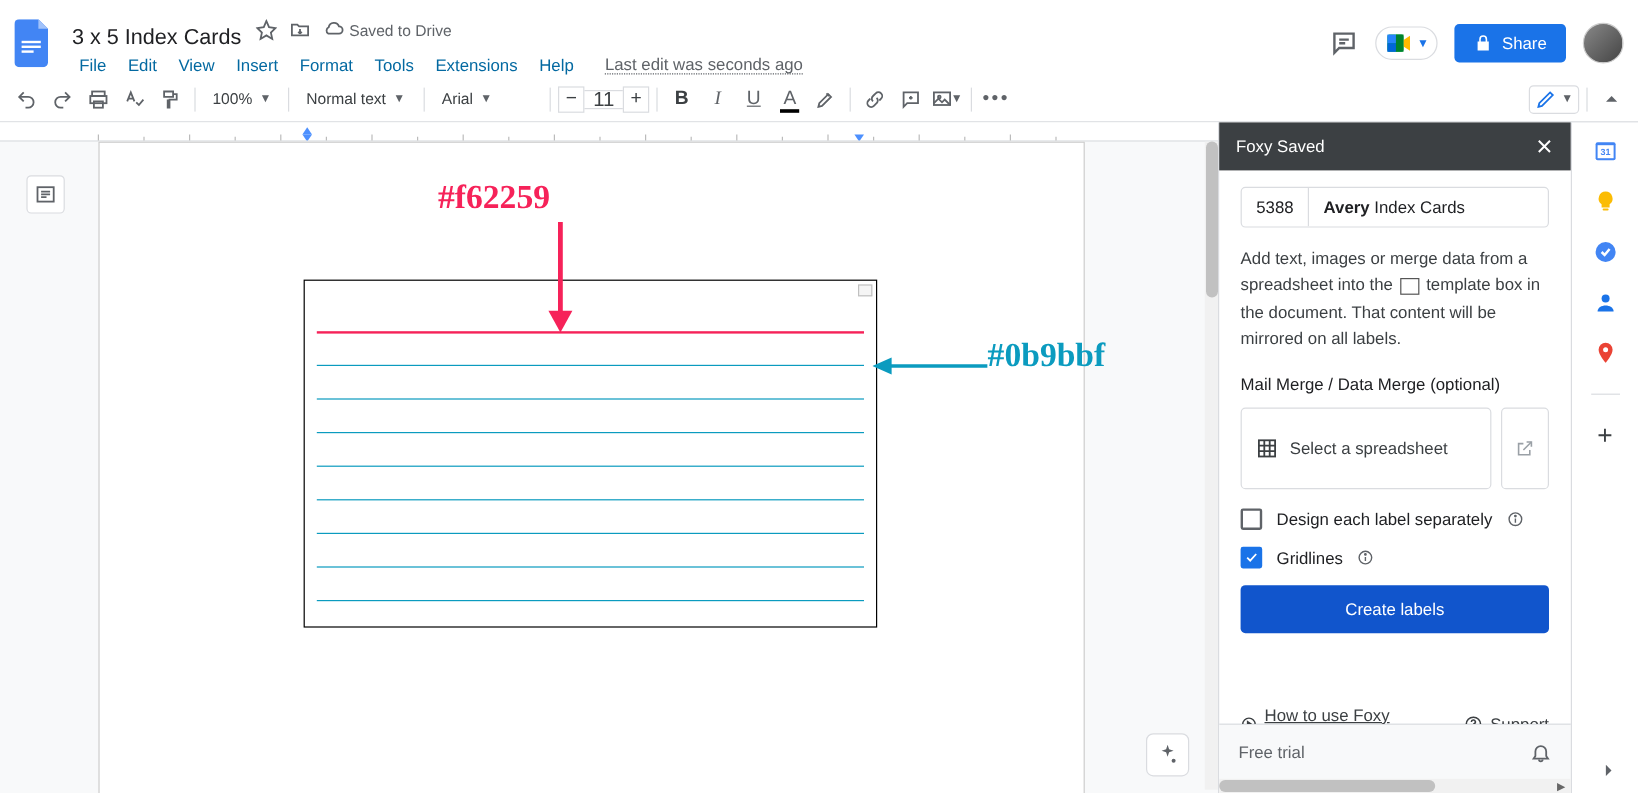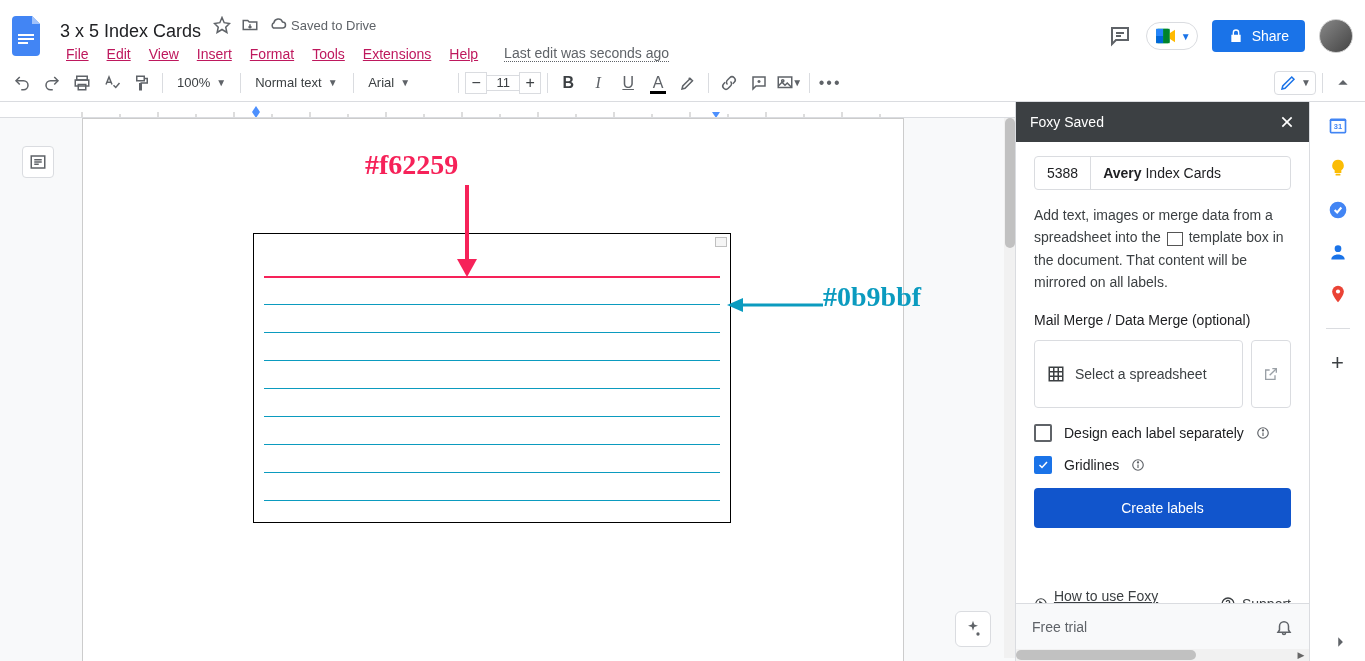--- a/index.html
+++ b/index.html
@@ -23,21 +23,21 @@
   .logo {
     width: 40px; height: 40px; border-radius: 4px;
     display: flex; align-items: center; justify-content: center;
   }
   .title-block { display: flex; flex-direction: column; gap: 2px; flex: 1; }
   .title-row { display: flex; align-items: center; gap: 12px; }
   .doc-title { font-size: 18px; color: #202124; margin-top: 12px; }
   .title-icons { display: flex; gap: 10px; color: var(--gray-600); }
   .saved { font-size: 13px; color: var(--gray-600); display:flex; align-items:center; gap:4px; }
   .menu-row { display: flex; gap: 6px; align-items: center; }
-  .menu-item { color: #be185d; font-size: 14px; padding: 2px 6px; border-radius: 4px; cursor: default; text-decoration: underline; }
+  .menu-item { color: #0369a1; font-size: 14px; padding: 2px 6px; border-radius: 4px; cursor: default; }
   .last-edit { color: var(--gray-600); font-size: 14px; margin-left: 14px; border-bottom: 1px dotted var(--gray-600); }
   .header-right { display: flex; align-items: center; gap: 14px; margin-left: auto; }
   .icon-btn { color: var(--gray-600); display:flex; align-items:center; justify-content:center; cursor:pointer; }
   .meet-btn { display:flex; align-items:center; gap:4px; border:1px solid var(--border); border-radius:24px; padding:4px 6px 4px 8px; }
   .share-btn {
     background: var(--blue-share); color: #fff; border-radius: 4px;
     padding: 8px 16px; font-size: 14px; font-weight: 500;
     display: flex; align-items: center; gap: 8px; cursor: pointer;
   }
   .avatar { width: 34px; height: 34px; border-radius: 50%; background: linear-gradient(135deg,#888,#444); border:1px solid #ccc;}
@@ -48,21 +48,21 @@
     padding: 0 8px; height: 38px; border-bottom: 1px solid var(--border);
   }
   .tb-btn { color: var(--gray-600); width: 28px; height: 28px; display:flex;align-items:center;justify-content:center;border-radius:4px;cursor:pointer;}
   .tb-sep { width: 1px; height: 20px; background: var(--border); margin: 0 4px; }
   .tb-select { display:flex; align-items:center; gap:6px; padding:0 8px; height:28px; color:var(--gray-700); font-size:13px; cursor:pointer;}
   .tb-select .caret { color: var(--gray-600); }
   .font-size-box {
     display:flex; align-items:center;
   }
   .fs-btn { width:22px;height:22px;border:1px solid var(--border);display:flex;align-items:center;justify-content:center;color:var(--gray-700);cursor:pointer;}
-  .fs-val { width:32px;height:16px;border-top:1px solid var(--border);border-bottom:1px solid var(--border);display:flex;align-items:center;justify-content:center;font-size:13px;color:var(--gray-700);}
+  .fs-val { width:32px;height:16px;border-top:1px solid var(--border);border-bottom:1px solid var(--border);display:flex;align-items:center;justify-content:center;font-size:17px;color:var(--gray-700);}
   .color-under { position: relative; }
   .color-under::after{content:'';position:absolute;left:6px;right:6px;bottom:3px;height:3px;background:#000;}
 
   .edit-mode { margin-left:auto; display:flex;align-items:center;gap:4px;border:1px solid var(--border);border-radius:4px;padding:2px 4px;color:var(--blue-accent);}
   .toolbar-hide { color:var(--gray-600); width:28px;display:flex;align-items:center;justify-content:center;cursor:pointer;}
 
   
   .workspace { display:flex; height: calc(100% - 64px - 38px); }
   .doc-area { flex:1; position:relative; background:#f8f9fa; overflow:hidden;}
   .ruler { height:16px; background:#fff; border-bottom:1px solid var(--border); position:relative; overflow:hidden;}

